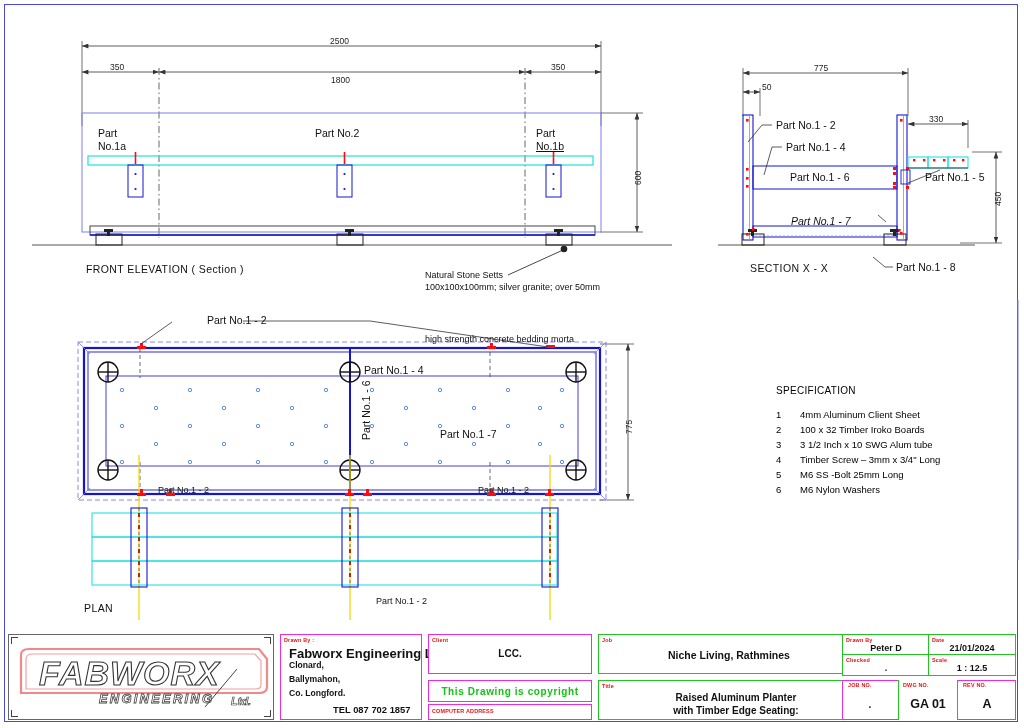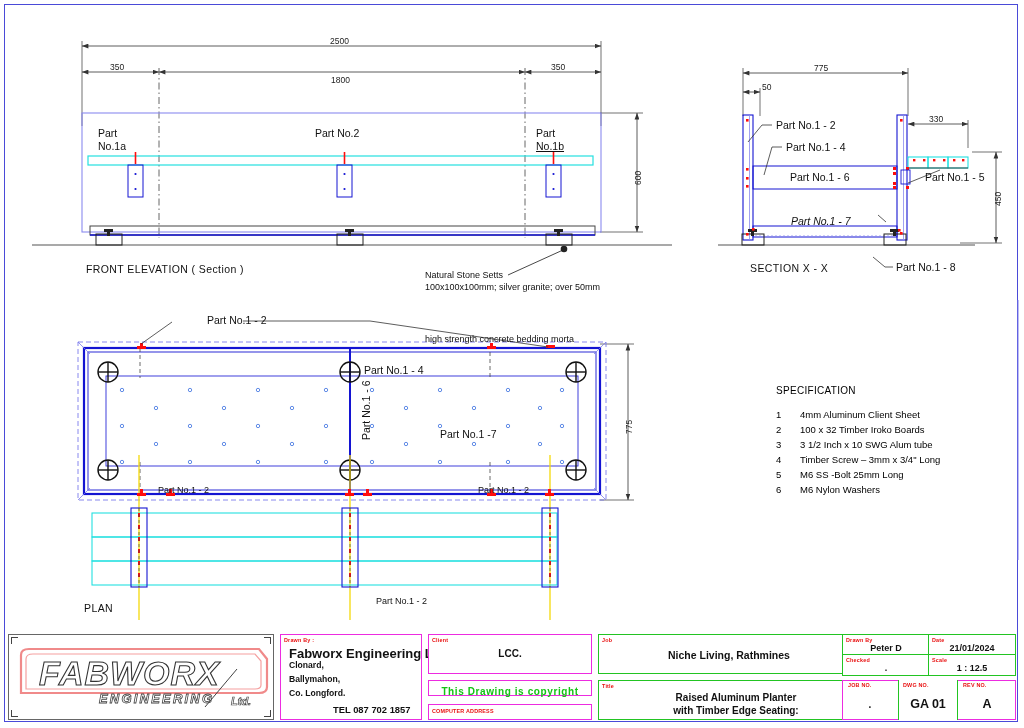--- a/index.html
+++ b/index.html
@@ -481,21 +481,21 @@
       <span class="tb-left" style="left:8px;top:39px;font-size:8.6px;">Ballymahon,</span>
       <span class="tb-left" style="left:8px;top:53px;font-size:8.6px;">Co. Longford.</span>
       <span class="tb-left" style="left:8px;top:69px;font-size:9.4px;margin-left:44px;">TEL 087 702 1857</span>
     </div>
 
     <div class="tb tb-mag" style="left:420px;top:0;width:164px;height:40px;">
       <span class="tb-cap">Client</span>
       <span class="tb-val" style="top:13px;font-size:10px;">LCC.</span>
     </div>
 
-    <div class="tb tb-mag" style="left:420px;top:46px;width:164px;height:16px;">
+    <div class="tb tb-mag" style="left:420px;top:46px;width:164px;height:22px;">
       <span class="copy" style="top:5px;">This Drawing is copyright</span>
     </div>
 
     <div class="tb tb-mag" style="left:420px;top:70px;width:164px;height:16px;">
       <span class="tb-cap" style="top:3px;">COMPUTER ADDRESS</span>
     </div>
 
     <div class="tb tb-grn" style="left:590px;top:0;width:262px;height:40px;">
       <span class="tb-cap">Job</span>
       <span class="tb-val" style="top:14px;font-size:10.5px;">Niche Living, Rathmines</span>

